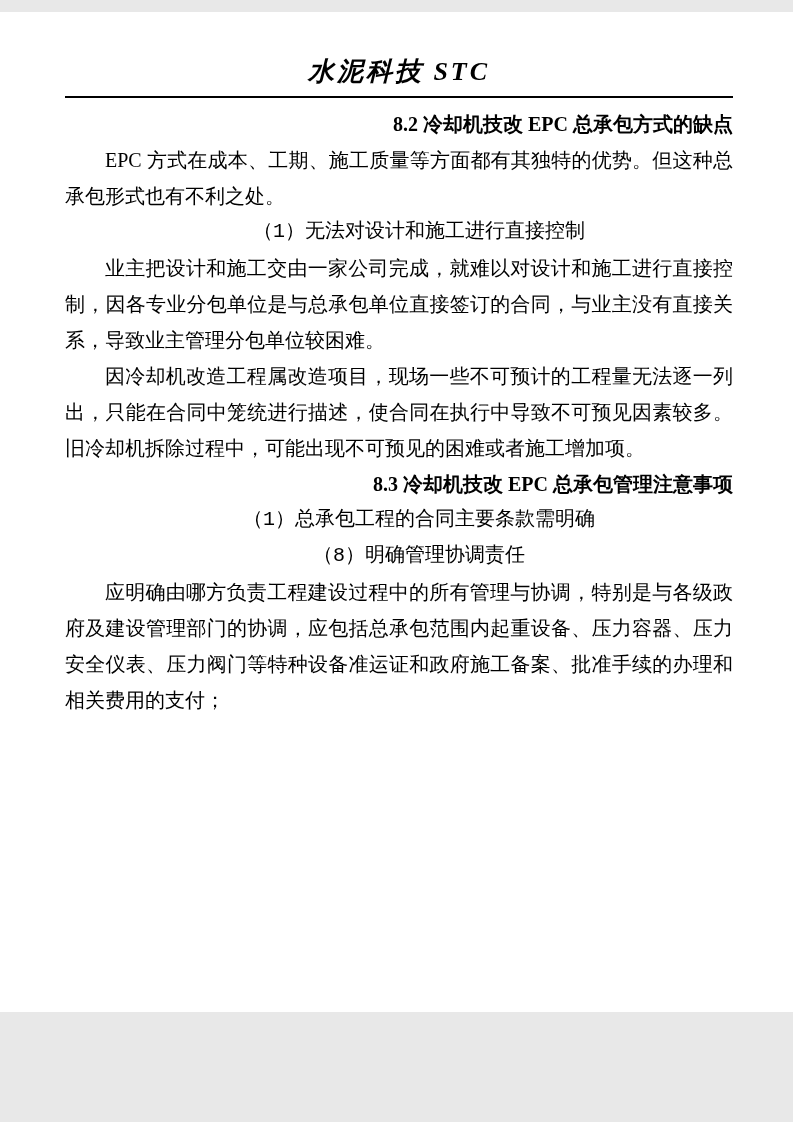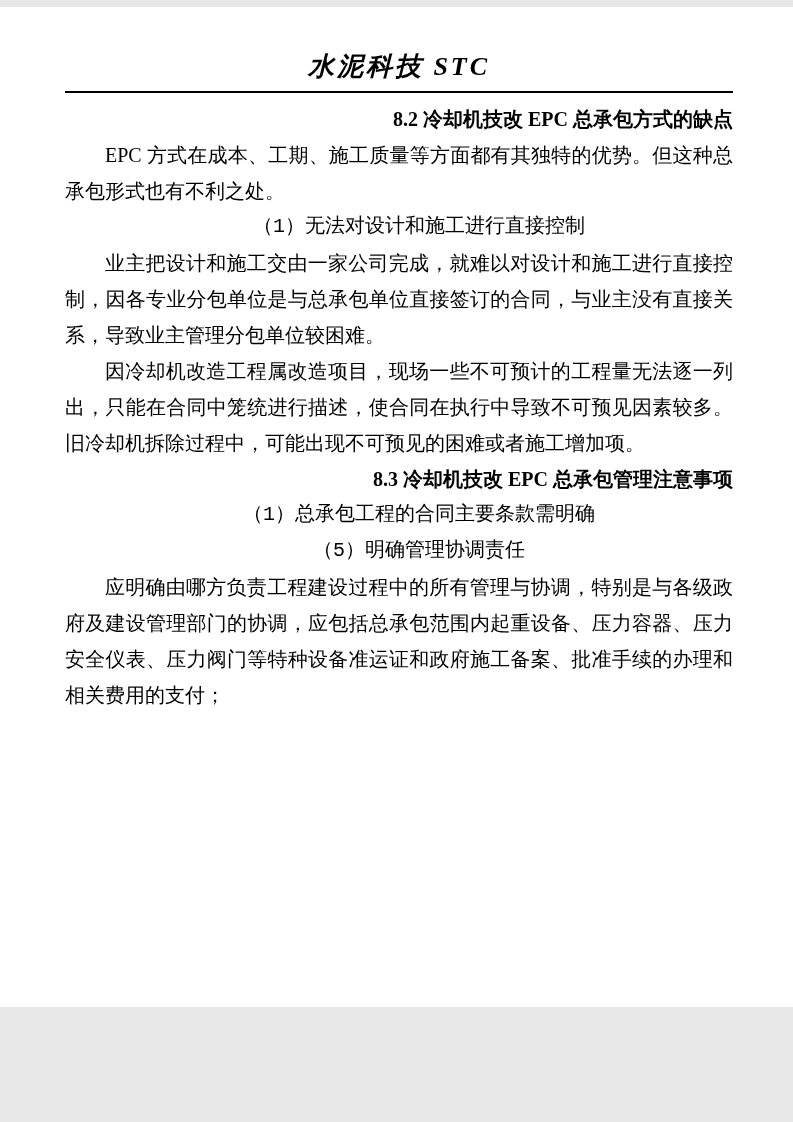--- a/index.html
+++ b/index.html
@@ -4,21 +4,21 @@
 <style>
   html, body {
     margin: 0;
     padding: 0;
     background: #e8e8e8;
   }
   .page {
     position: relative;
     width: 793px;
     height: 1000px;
-    margin: 7px auto;
+    margin: 12px auto;
     background: #ffffff;
     color: #000000;
     font-family: "Liberation Serif", serif;
     overflow: hidden;
     box-sizing: border-box;
   }
   .content {
     position: absolute;
     left: 65px;
     right: 60px;
@@ -108,21 +108,21 @@
     <hr class="header-rule">
 
     <div class="body-text">
       <h2 class="section-heading">8.2 冷却机技改 EPC 总承包方式的缺点</h2>
       <p class="para">EPC 方式在成本、工期、施工质量等方面都有其独特的优势。但这种总承包形式也有不利之处。</p>
       <p class="list-item">（1）无法对设计和施工进行直接控制</p>
       <p class="para">业主把设计和施工交由一家公司完成，就难以对设计和施工进行直接控制，因各专业分包单位是与总承包单位直接签订的合同，与业主没有直接关系，导致业主管理分包单位较困难。</p>
       <p class="para">因冷却机改造工程属改造项目，现场一些不可预计的工程量无法逐一列出，只能在合同中笼统进行描述，使合同在执行中导致不可预见因素较多。旧冷却机拆除过程中，可能出现不可预见的困难或者施工增加项。</p>
       <h2 class="section-heading">8.3 冷却机技改 EPC 总承包管理注意事项</h2>
       <p class="list-item">（1）总承包工程的合同主要条款需明确</p>
-      <p class="list-item">（5）明确管理协调责任</p>
+      <p class="list-item">（8）明确管理协调责任</p>
       <p class="para">应明确由哪方负责工程建设过程中的所有管理与协调，特别是与各级政府及建设管理部门的协调，应包括总承包范围内起重设备、压力容器、压力安全仪表、压力阀门等特种设备准运证和政府施工备案、批准手续的办理和相关费用的支付；</p>
     </div>
 
   </div>
 
   <div class="footer">
     <svg class="footer-stroke" viewBox="0 0 670 13" preserveAspectRatio="none" aria-hidden="true">
       <path fill="#000000" d="M0,5.2 C60,4.2 150,2.8 240,2.4 C300,2.1 360,1.8 420,2.2 C520,2.6 600,3.8 670,5.2
                L670,6.6 C600,8.4 540,9.6 430,10.4 C350,11.0 280,10.8 200,10.0 C120,9.2 50,7.6 0,6.6 Z"></path>
     </svg>

